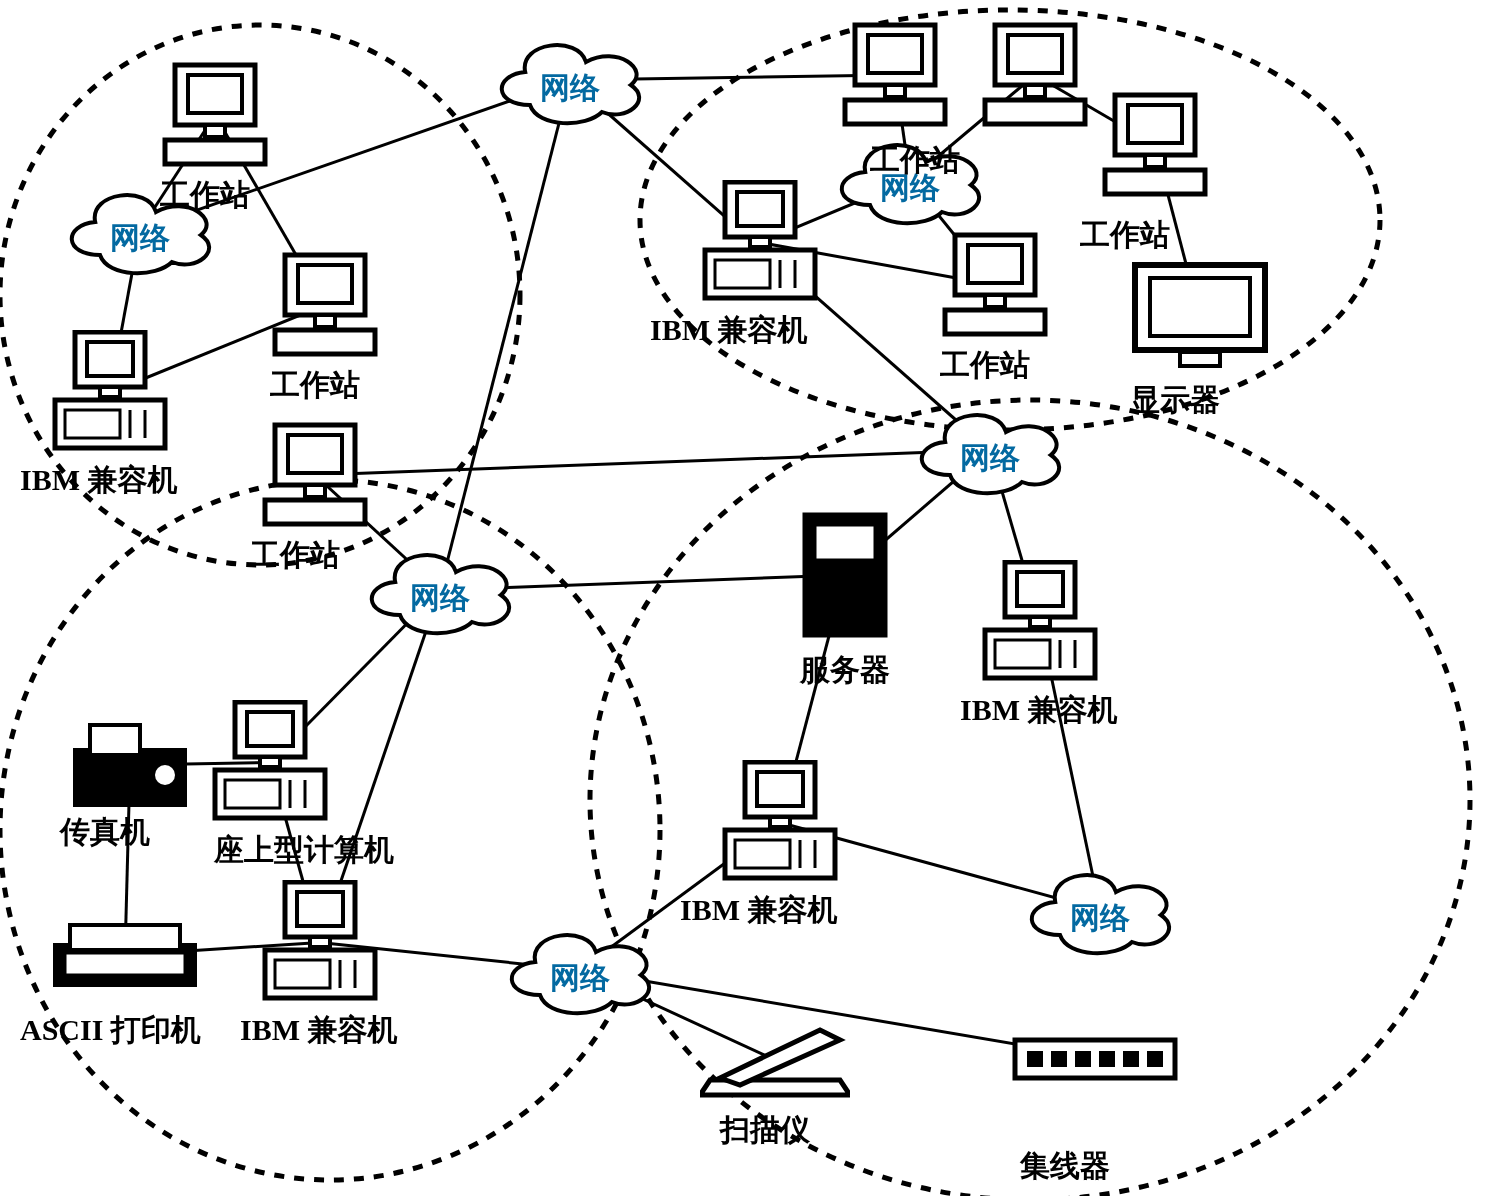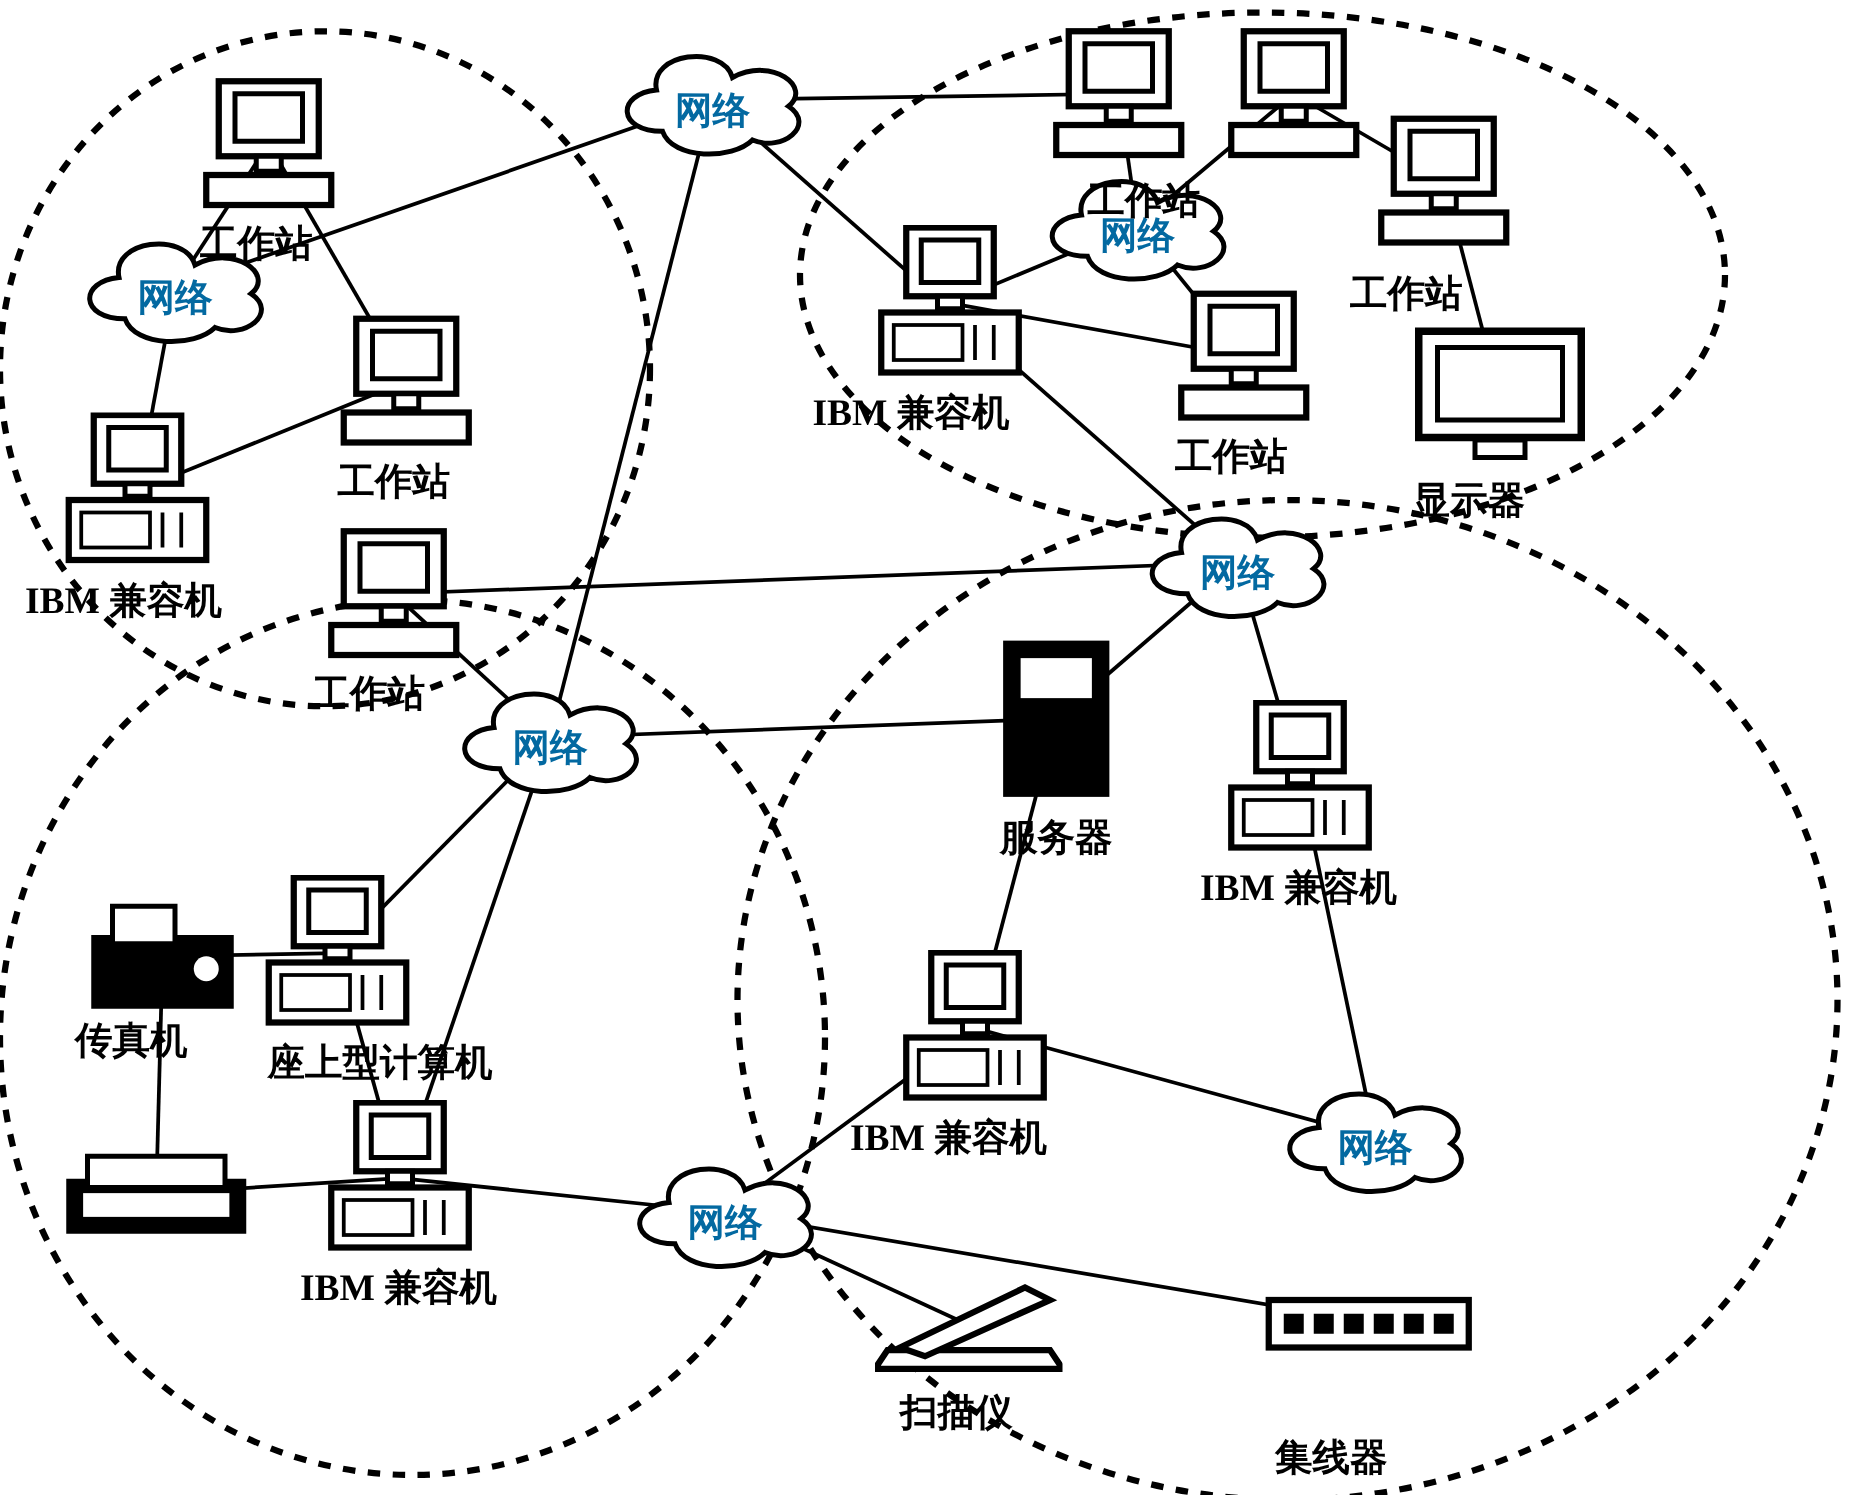--- a/index.html
+++ b/index.html
@@ -231,20 +231,21 @@
       </svg>
     </div>
     <div class="label" style="left: 170px; top: 830px; margin-left: 44px;">座上型计算机</div>
     <div class="node" style="left: 50px; top: 920px;">
       <svg width="150" height="70" class="icon">
         <rect x="5" y="25" width="140" height="40" fill="#000" stroke="#000" stroke-width="4"></rect>
         <rect x="20" y="5" width="110" height="25" fill="#fff" stroke="#000" stroke-width="4"></rect>
         <rect x="15" y="33" width="120" height="22" fill="#fff" stroke="#000" stroke-width="3"></rect>
       </svg>
     </div>
+    <div class="label" style="left: 20px; top: 1010px;">ASCII 打印机</div>
     <div class="node" style="left: 260px; top: 880px;">
       <svg width="120" height="125" class="icon">
         <rect x="25" y="2" width="70" height="55" fill="#fff" stroke="#000" stroke-width="5"></rect>
         <rect x="37" y="12" width="46" height="34" fill="#fff" stroke="#000" stroke-width="4"></rect>
         <rect x="50" y="57" width="20" height="10" fill="#fff" stroke="#000" stroke-width="4"></rect>
         <rect x="5" y="70" width="110" height="48" fill="#fff" stroke="#000" stroke-width="5"></rect>
         <rect x="15" y="80" width="55" height="28" fill="#fff" stroke="#000" stroke-width="3"></rect>
         <line x1="80" y1="80" x2="80" y2="108" stroke="#000" stroke-width="3"></line>
         <line x1="95" y1="80" x2="95" y2="108" stroke="#000" stroke-width="3"></line>
       </svg>

